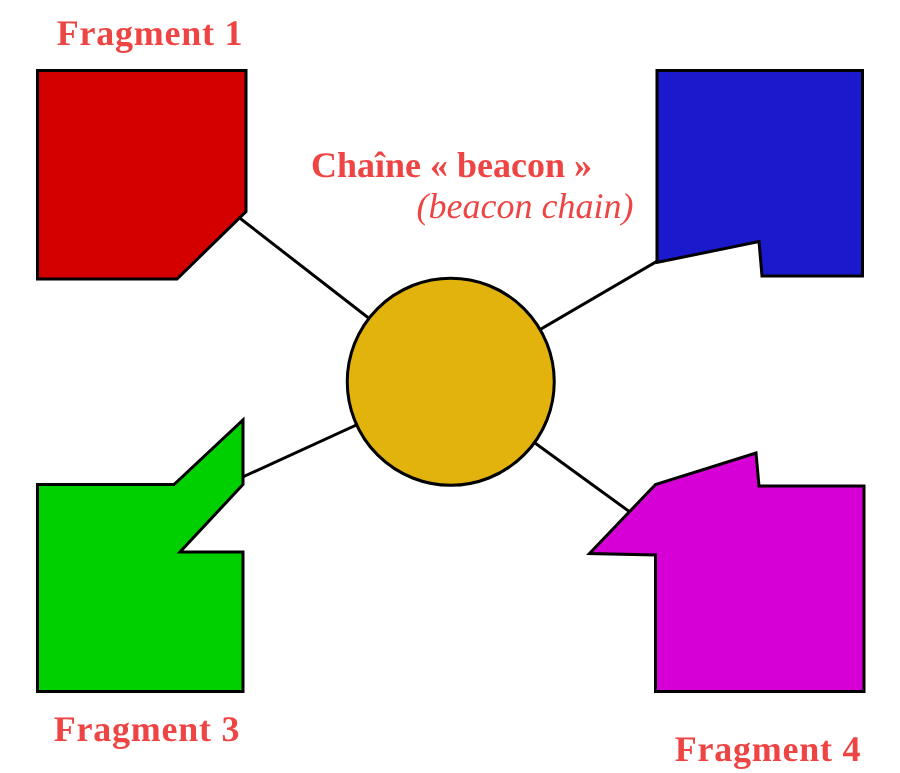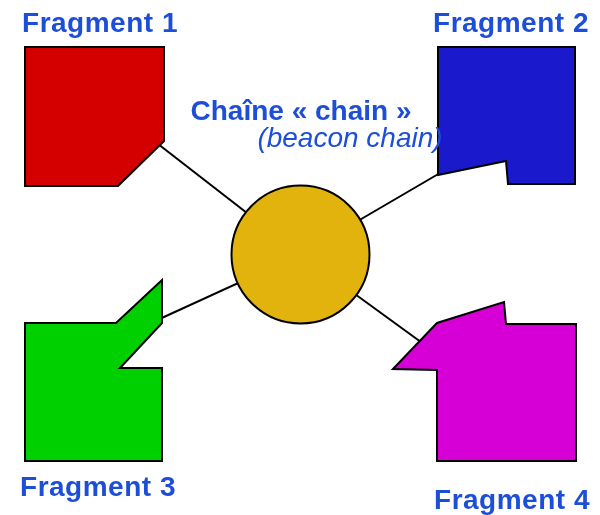--- a/index.html
+++ b/index.html
@@ -26,23 +26,24 @@
     stroke-width: 2;
   }
   .shape {
     stroke-width: 2;
     stroke-linejoin: miter;
   }
   .label {
     position: absolute;
     transform: translateX(-50%);
     white-space: nowrap;
-    color: #1d4ed8;
-    font-size: 28px;
+    color: #ef4444;
+    font-size: 24px;
     line-height: 20px;
+    font-family: Liberation Serif, serif;
   }
   .fragment-label {
     font-weight: bold;
     letter-spacing: 0.5px;
   }
   .center-title {
     font-weight: bold;
   }
   .center-subtitle {
     font-style: italic;
@@ -67,23 +68,22 @@
 
     <polygon class="shape" points="25,323 116,323 162,280 162,323 120,368 162,368 162,461 25,461" fill="#00D000" stroke="#000000"></polygon>
 
     <polygon class="shape" points="393,369 437,323 504,302 506,324 576,324 576,461 437,461 437,370" fill="#D600D6" stroke="#000000"></polygon>
 
     <circle class="shape" cx="300.5" cy="254.5" r="69" fill="#E3B30D" stroke="#000000"></circle>
   </svg>
 
   <div class="label fragment-label" style="left:100px; top:13px;">Fragment 1</div>
 
-  <div class="label fragment-label" style="left:511px; top:13px;">Fragment 2</div>
 
   <div class="label fragment-label" style="left:98px; top:477px;">Fragment 3</div>
 
   <div class="label fragment-label" style="left:512px; top:490px;">Fragment 4</div>
 
-  <div class="label center-title" style="left:301px; top:101px;">Chaîne « chain »</div>
+  <div class="label center-title" style="left:301px; top:101px;">Chaîne « beacon »</div>
 
   <div class="label center-subtitle" style="left:302px; top:128px;">(beacon chain)</div>
 
 </div>
 
 </body></html>

